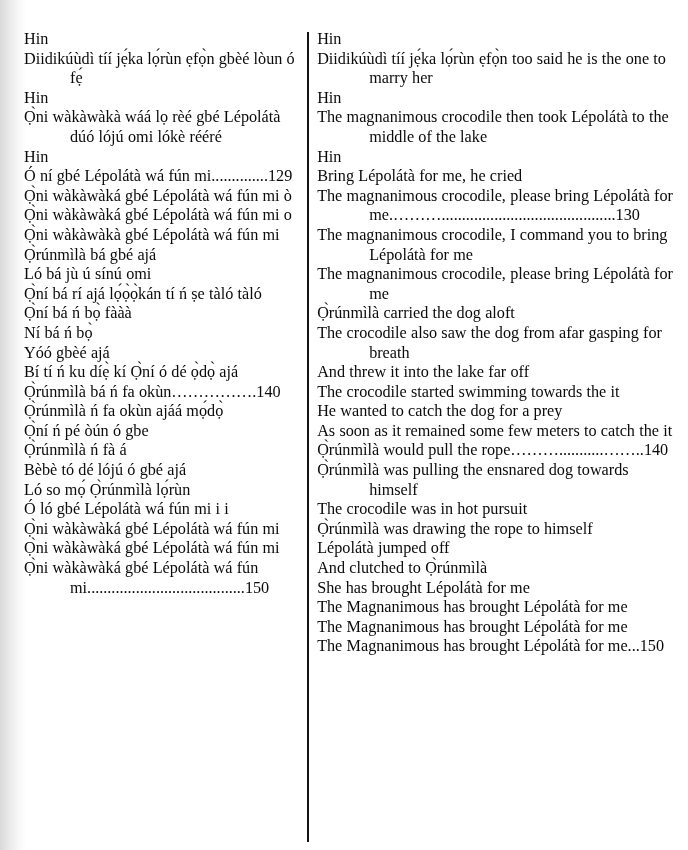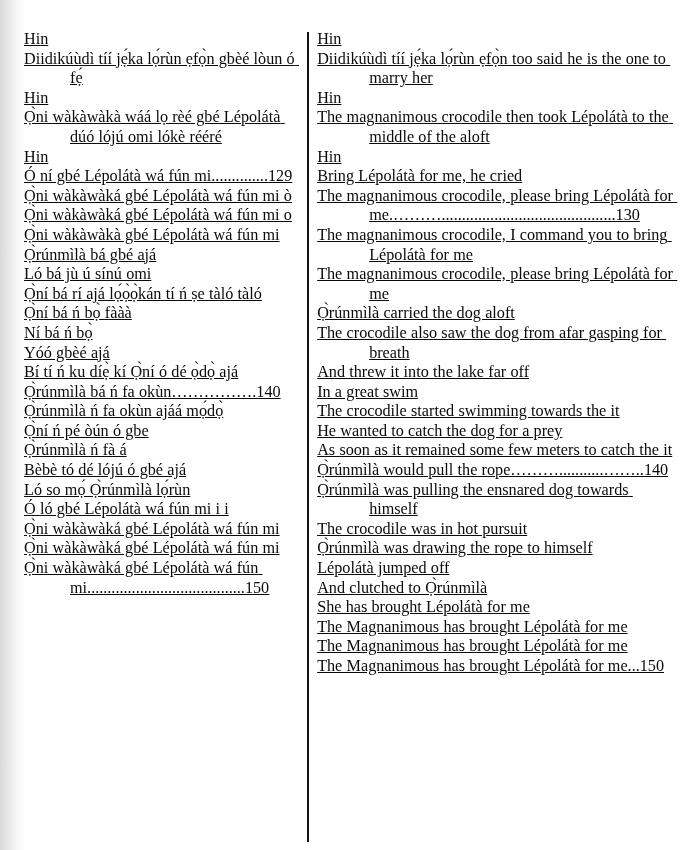--- a/index.html
+++ b/index.html
@@ -24,21 +24,20 @@
     background: linear-gradient(to right, #d9d9d9 0%, #e9e9e9 35%, #f7f7f7 70%, #ffffff 100%);
     pointer-events: none;
   }
 
   .page {
     position: absolute;
     inset: 0;
     display: flex;
     padding: 30px 8px 0 24px;
     box-sizing: border-box;
-    text-decoration: underline;
   }
 
   .col {
     box-sizing: border-box;
   }
   .col-left {
     width: 284px;
     padding-right: 6px;
   }
   .divider {
@@ -105,30 +104,29 @@
     <p class="line">Ọ̀ni wàkàwàká gbé Lépolátà wá fún mi</p>
     <p class="line">Ọ̀ni wàkàwàká gbé Lépolátà wá fún mi.......................................150</p>
   </div>
 
   <div class="divider"></div>
 
   <div class="col col-right">
     <p class="line">Hin</p>
     <p class="line">Diidikúùdì tíí jẹ́ka lọ́rùn ẹfọ̀n too said he is the one to marry her</p>
     <p class="line">Hin</p>
-    <p class="line">The magnanimous crocodile then took Lépolátà to the middle of the aloft</p>
+    <p class="line">The magnanimous crocodile then took Lépolátà to the middle of the lake</p>
     <p class="line">Hin</p>
     <p class="line">Bring Lépolátà for me, he cried</p>
     <p class="line">The magnanimous crocodile, please bring Lépolátà for me.………...........................................130</p>
     <p class="line">The magnanimous crocodile, I command you to bring Lépolátà for me</p>
     <p class="line">The magnanimous crocodile, please bring Lépolátà for me</p>
     <p class="line">Ọ̀rúnmìlà carried the dog aloft</p>
     <p class="line">The crocodile also saw the dog from afar gasping for breath</p>
     <p class="line">And threw it into the lake far off</p>
-    <p class="line">In a great swim</p>
     <p class="line">The crocodile started swimming towards the it</p>
     <p class="line">He wanted to catch the dog for a prey</p>
     <p class="line">As soon as it remained some few meters to catch the it</p>
     <p class="line">Ọ̀rúnmìlà would pull the rope………...........……..140</p>
     <p class="line">Ọ̀rúnmìlà was pulling the ensnared dog towards himself</p>
     <p class="line">The crocodile was in hot pursuit</p>
     <p class="line">Ọ̀rúnmìlà was drawing the rope to himself</p>
     <p class="line">Lépolátà jumped off</p>
     <p class="line">And clutched to Ọ̀rúnmìlà</p>
     <p class="line">She has brought Lépolátà for me</p>

